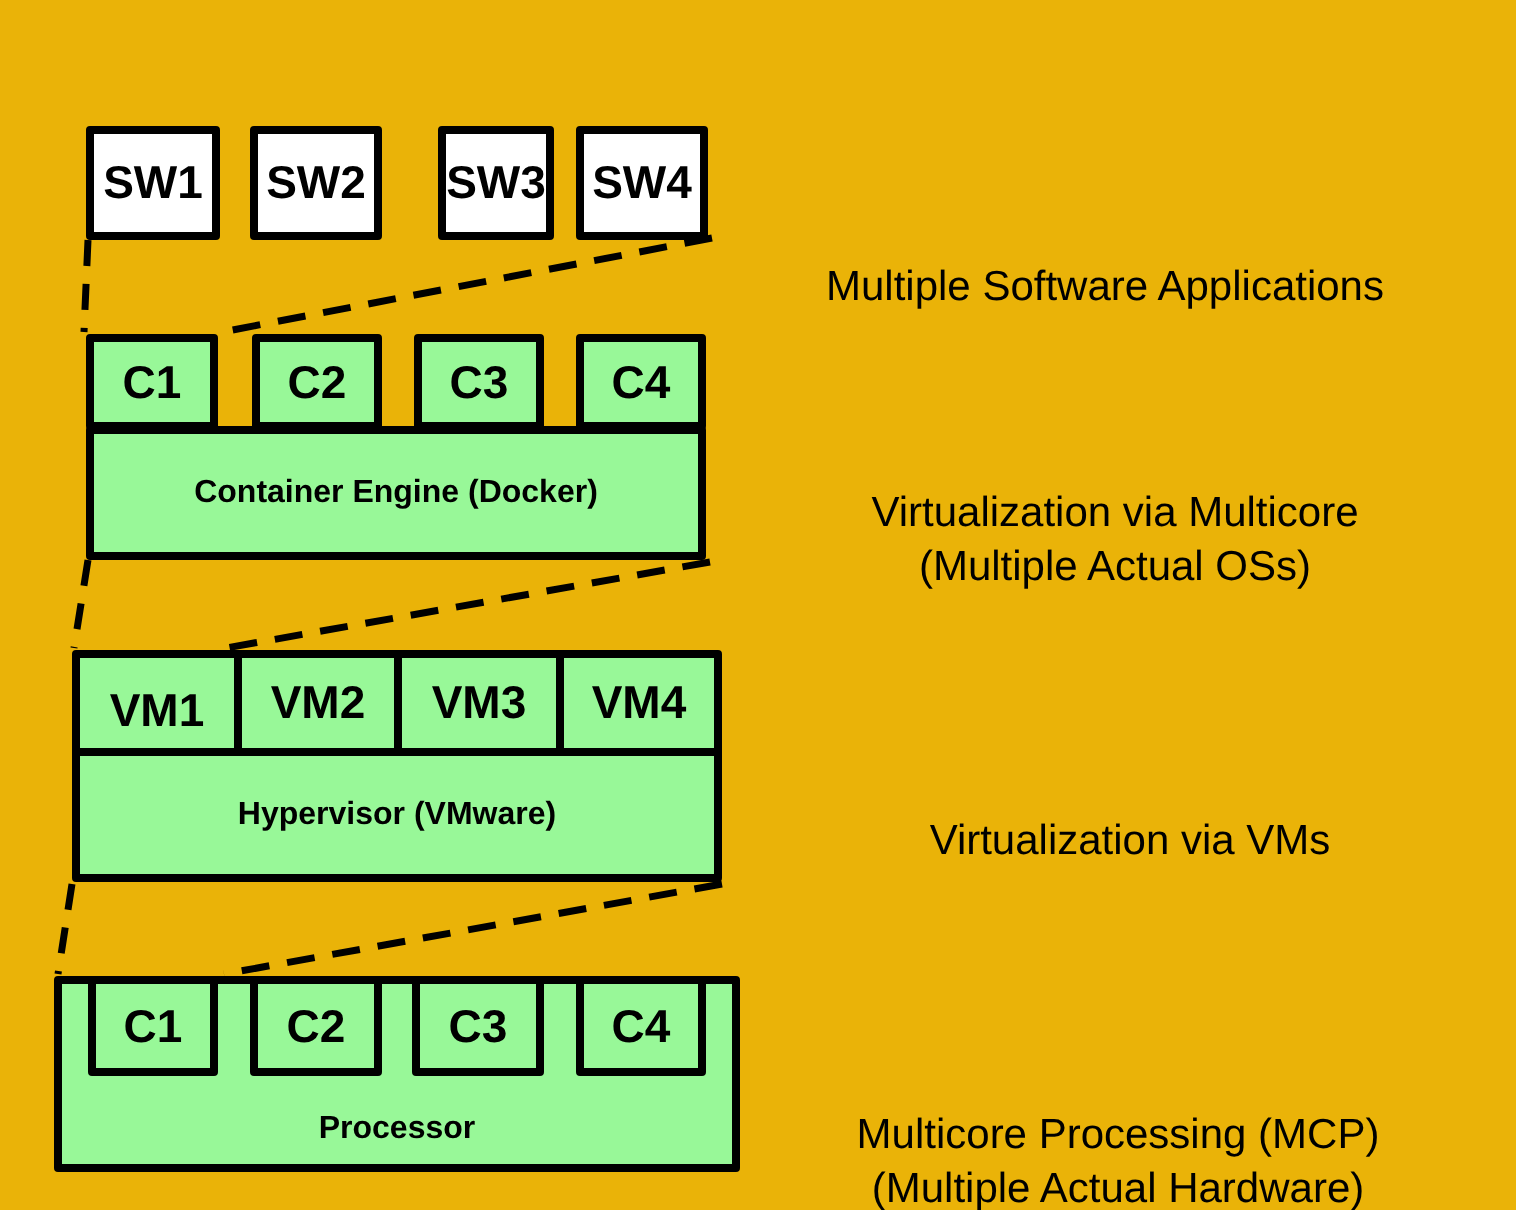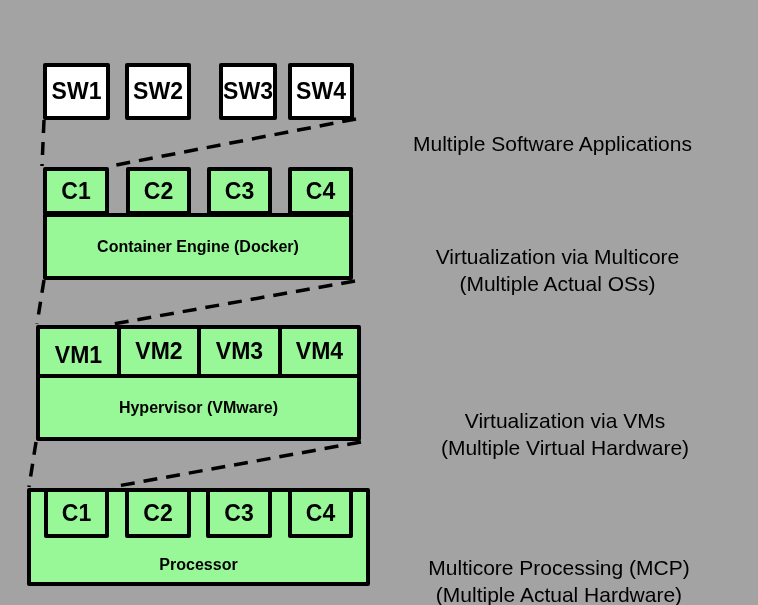--- a/index.html
+++ b/index.html
@@ -4,21 +4,21 @@
 <style>
   html, body {
     margin: 0;
     padding: 0;
     background: #ffffff;
   }
   .canvas {
     position: relative;
     width: 758px;
     height: 605px;
-    background: #a3a3a3;
+    background: #eab308;
     font-family: "Liberation Sans", sans-serif;
     color: #000000;
     overflow: hidden;
   }
   .connectors {
     position: absolute;
     left: 0;
     top: 0;
     pointer-events: none;
   }
@@ -90,21 +90,20 @@
     <div>(Multiple Actual OSs)</div>
   </div>
 
   <div class="box green cell" style="left:36px;top:325px;width:85px;height:61px">VM1</div>
   <div class="box green cell" style="left:117px;top:325px;width:84px;height:53px">VM2</div>
   <div class="box green cell" style="left:197px;top:325px;width:85px;height:53px">VM3</div>
   <div class="box green cell" style="left:278px;top:325px;width:83px;height:53px">VM4</div>
   <div class="box green bar" style="left:36px;top:374px;width:325px;height:67px">Hypervisor (VMware)</div>
   <div class="caption" style="left:380px;top:359px;width:370px">
     <div>Virtualization via VMs</div>
-    <div>(Multiple Virtual Hardware)</div>
   </div>
 
   <div class="box green bar processor" style="left:27px;top:488px;width:343px;height:98px">Processor</div>
   <div class="box green cell" style="left:44px;top:488px;width:65px;height:50px">C1</div>
   <div class="box green cell" style="left:125px;top:488px;width:66px;height:50px">C2</div>
   <div class="box green cell" style="left:206px;top:488px;width:66px;height:50px">C3</div>
   <div class="box green cell" style="left:288px;top:488px;width:65px;height:50px">C4</div>
   <div class="caption" style="left:394px;top:506px;width:330px">
     <div>Multicore Processing (MCP)</div>
     <div>(Multiple Actual Hardware)</div>

